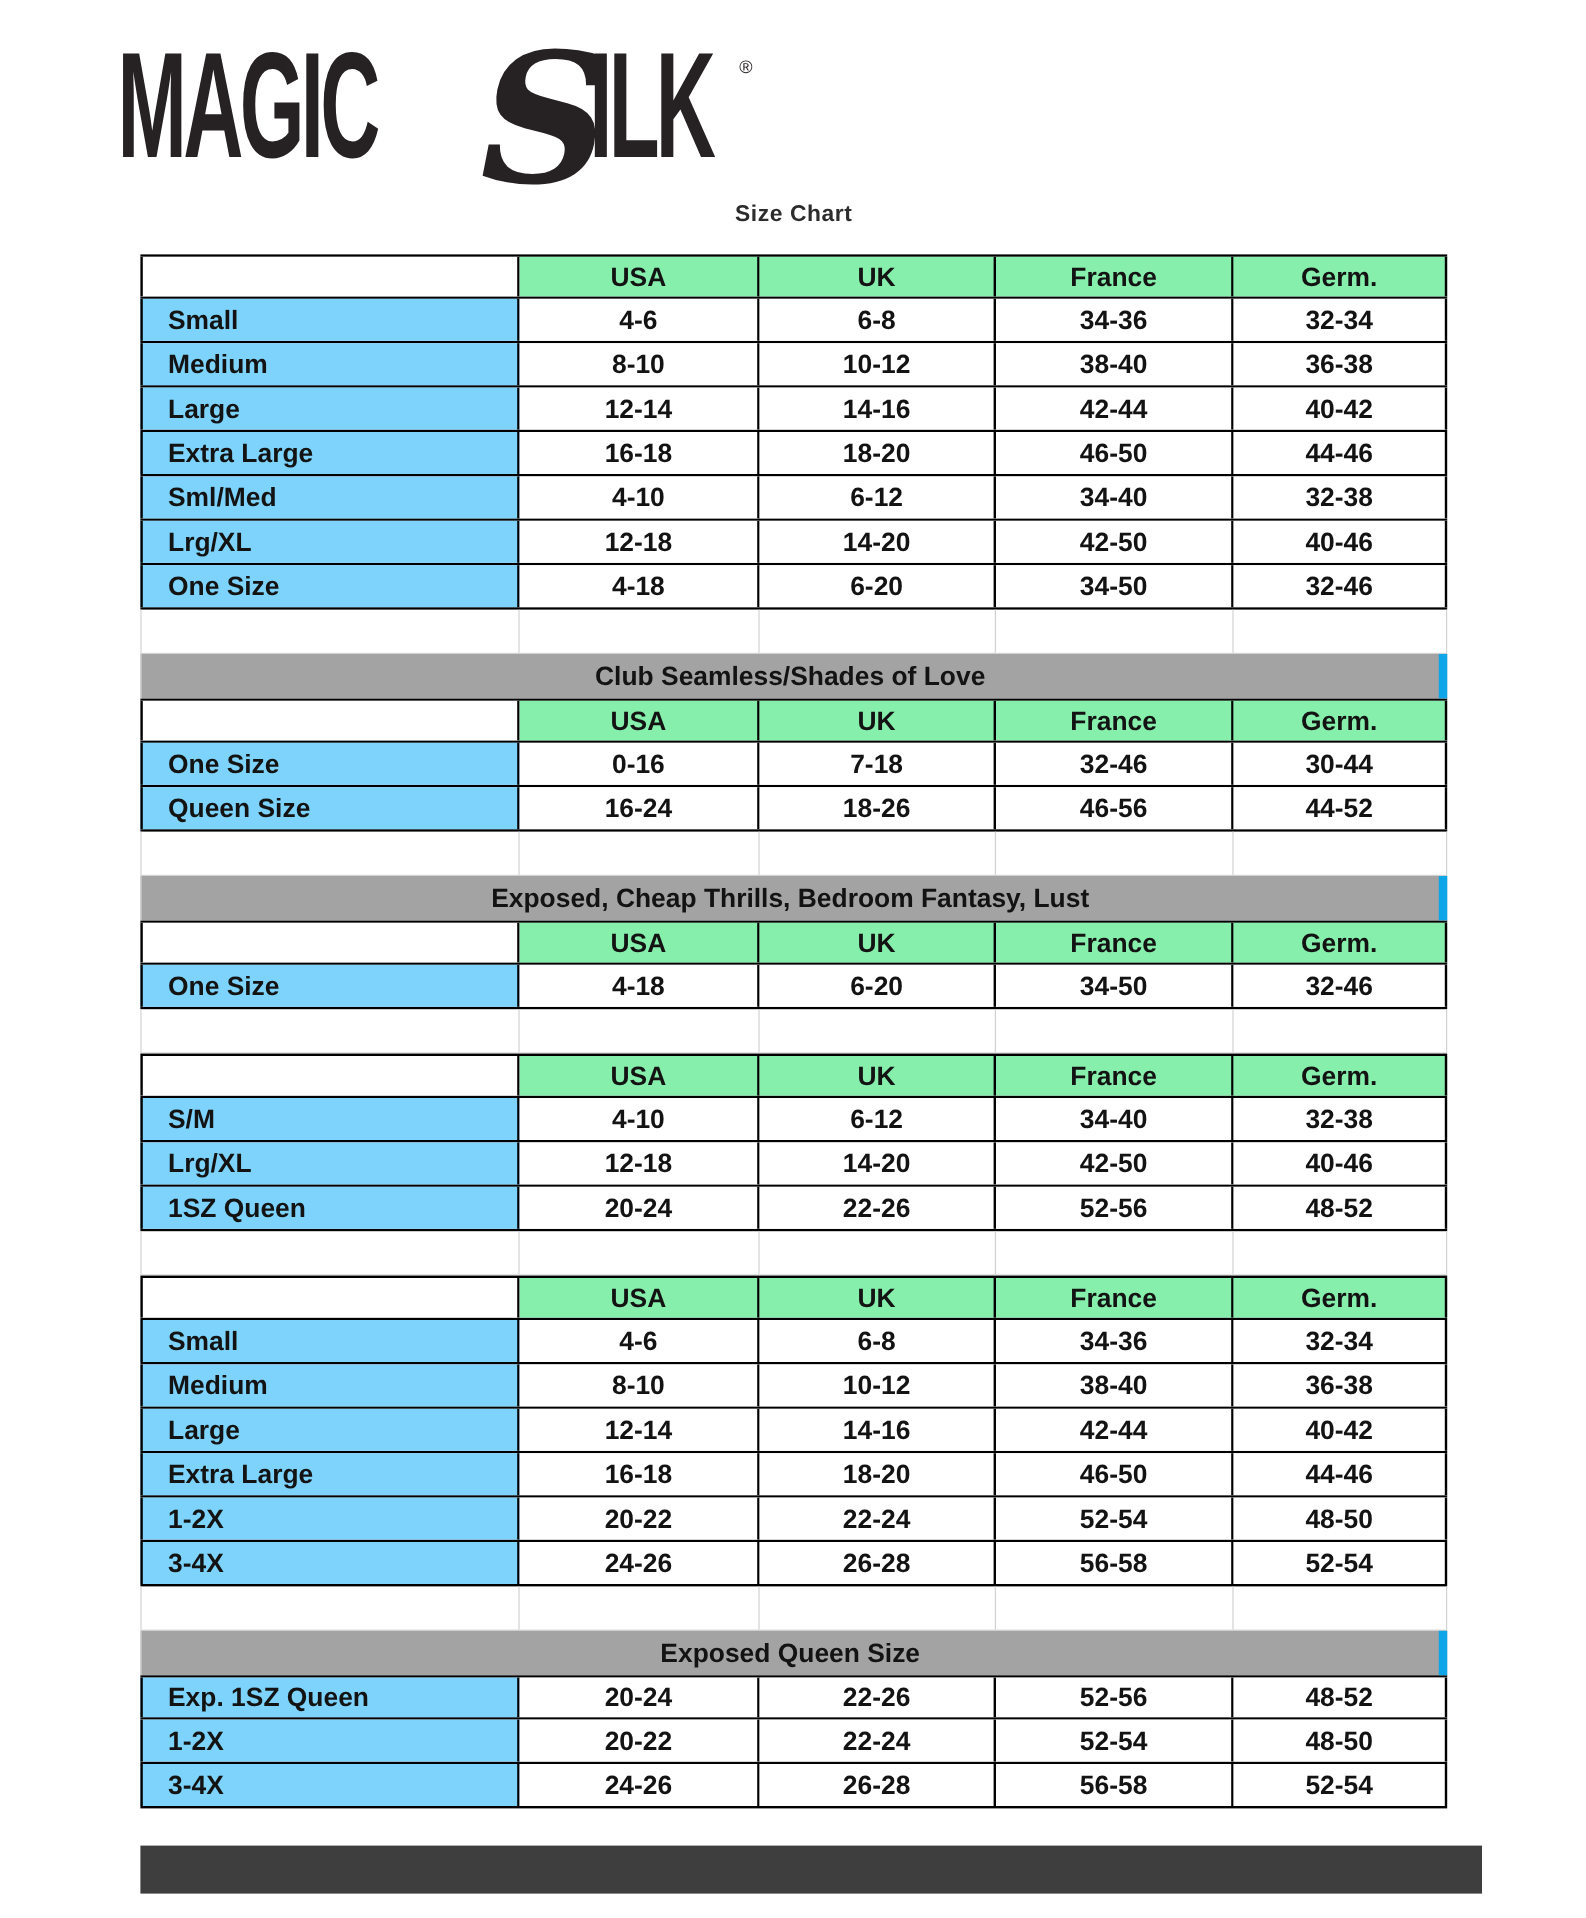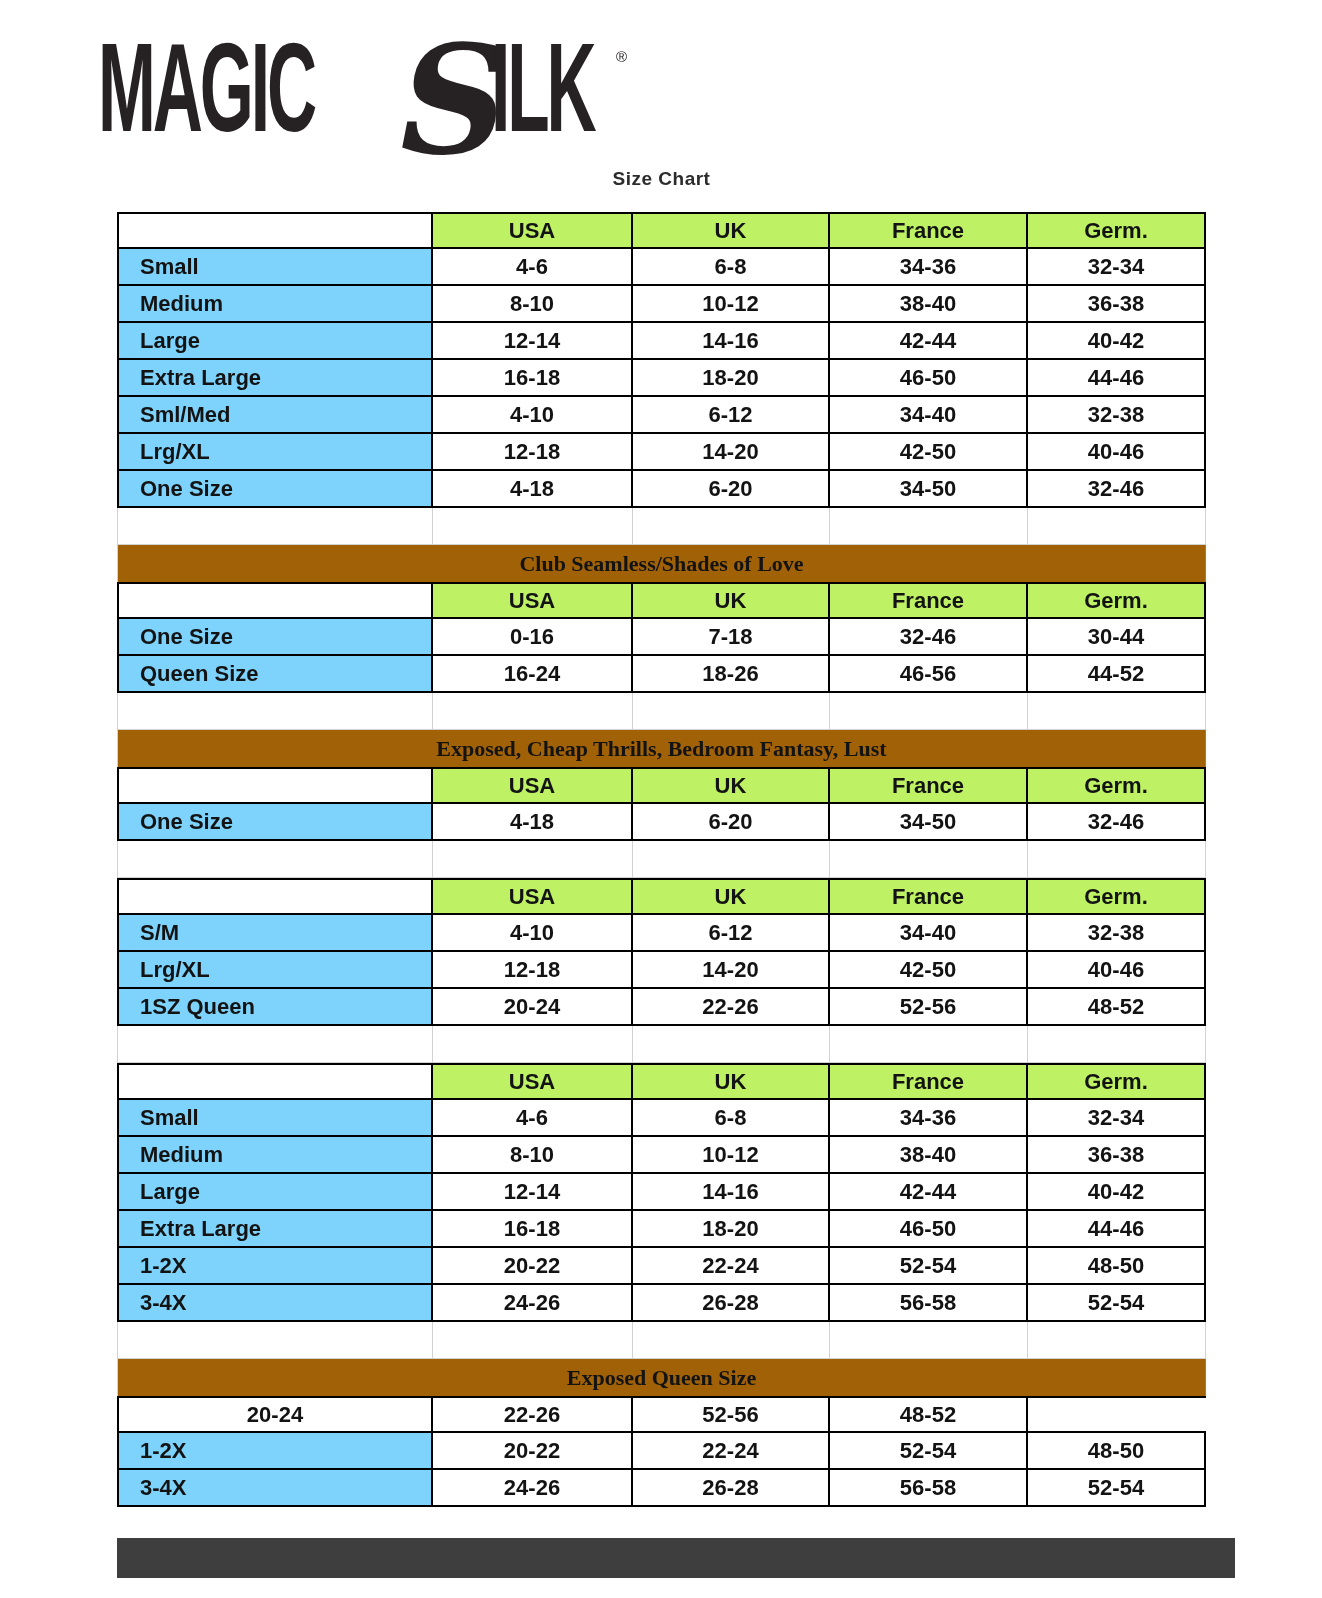--- a/index.html
+++ b/index.html
@@ -77,32 +77,31 @@
   }
 
   
   .head-row, .data-row { border-bottom: 2px solid #000; }
   .head-row.first, .data-row.first { border-top: 2px solid #000; }
   .head-row > .tcell, .data-row > .tcell { border-right: 2px solid #000; }
   .head-row > .tcell:first-child, .data-row > .tcell:first-child { border-left: 2px solid #000; }
 
   .label-cell { justify-content: flex-start; padding-left: 21px; background: #7dd3fc; }
   .value-cell { justify-content: center; background: #fff; }
-  .head-cell  { justify-content: center; background: #bef264; }
+  .head-cell  { justify-content: center; background: #86efac; }
   .blank-cell { background: #fff; }
 
   
   .title-row .title-cell {
     grid-column: 1 / -1;
     justify-content: center;
     font-size: 22px;
     border-left: 1px solid #d2d2d2;
-    border-right: 1px solid #0ea5e9;
-    background: #a16207;
-    font-family: Liberation Serif, serif;
+    border-right: 7px solid #0ea5e9;
+    background: #a3a3a3;
   }
 
   
   .spacer { border-bottom: 1px solid #d2d2d2; }
   .scell { border-right: 1px solid #d2d2d2; }
   .scell:first-child { border-left: 1px solid #d2d2d2; }
 
   
   .footer-bar {
     position: absolute; left: 117px; top: 1538px;
@@ -337,20 +336,21 @@
       <div class="scell"></div>
       <div class="scell"></div>
       <div class="scell"></div>
       <div class="scell"></div>
     </div>
   <div>
       <div class="trow title-row">
         <div class="tcell title-cell">Exposed Queen Size</div>
       </div>
       <div class="trow data-row first">
+        <div class="tcell label-cell">Exp. 1SZ Queen</div>
         <div class="tcell value-cell">20-24</div>
         <div class="tcell value-cell">22-26</div>
         <div class="tcell value-cell">52-56</div>
         <div class="tcell value-cell">48-52</div>
       </div>
       <div class="trow data-row">
         <div class="tcell label-cell">1-2X</div>
         <div class="tcell value-cell">20-22</div>
         <div class="tcell value-cell">22-24</div>
         <div class="tcell value-cell">52-54</div>

